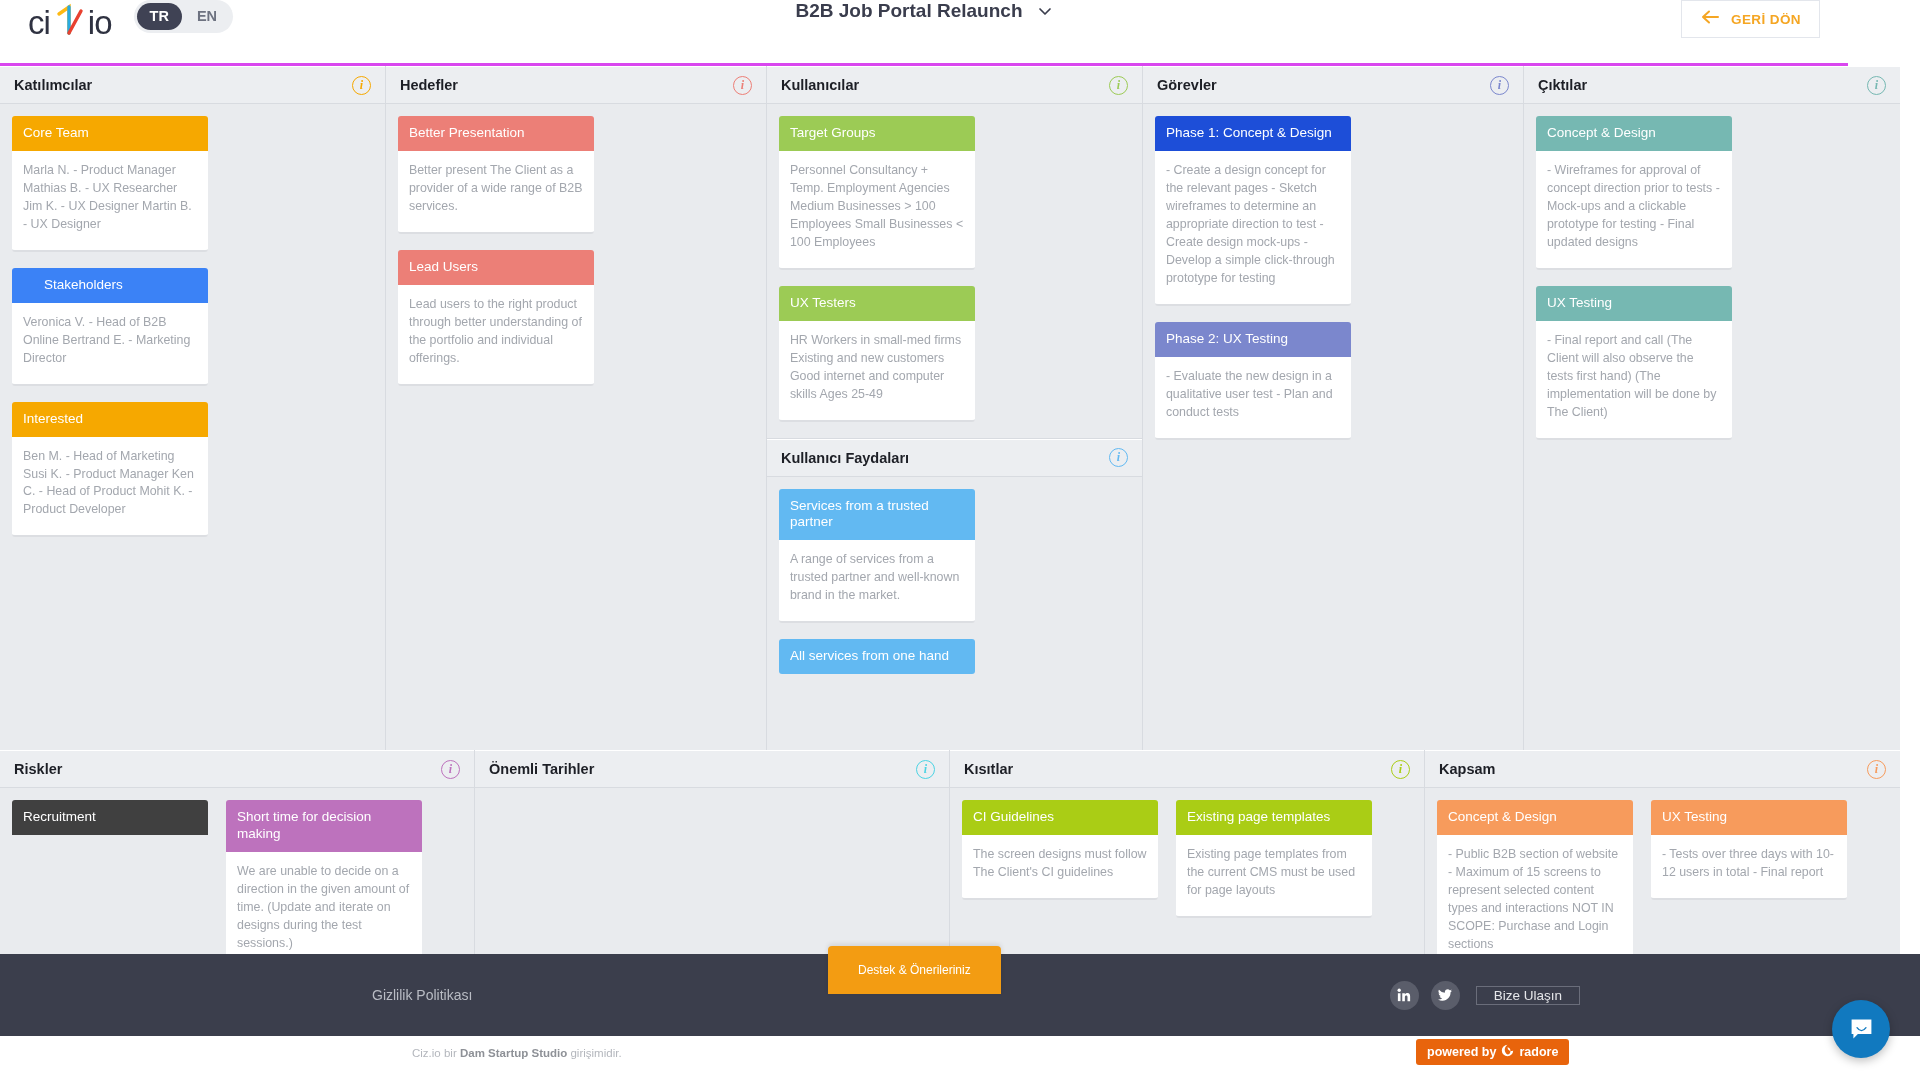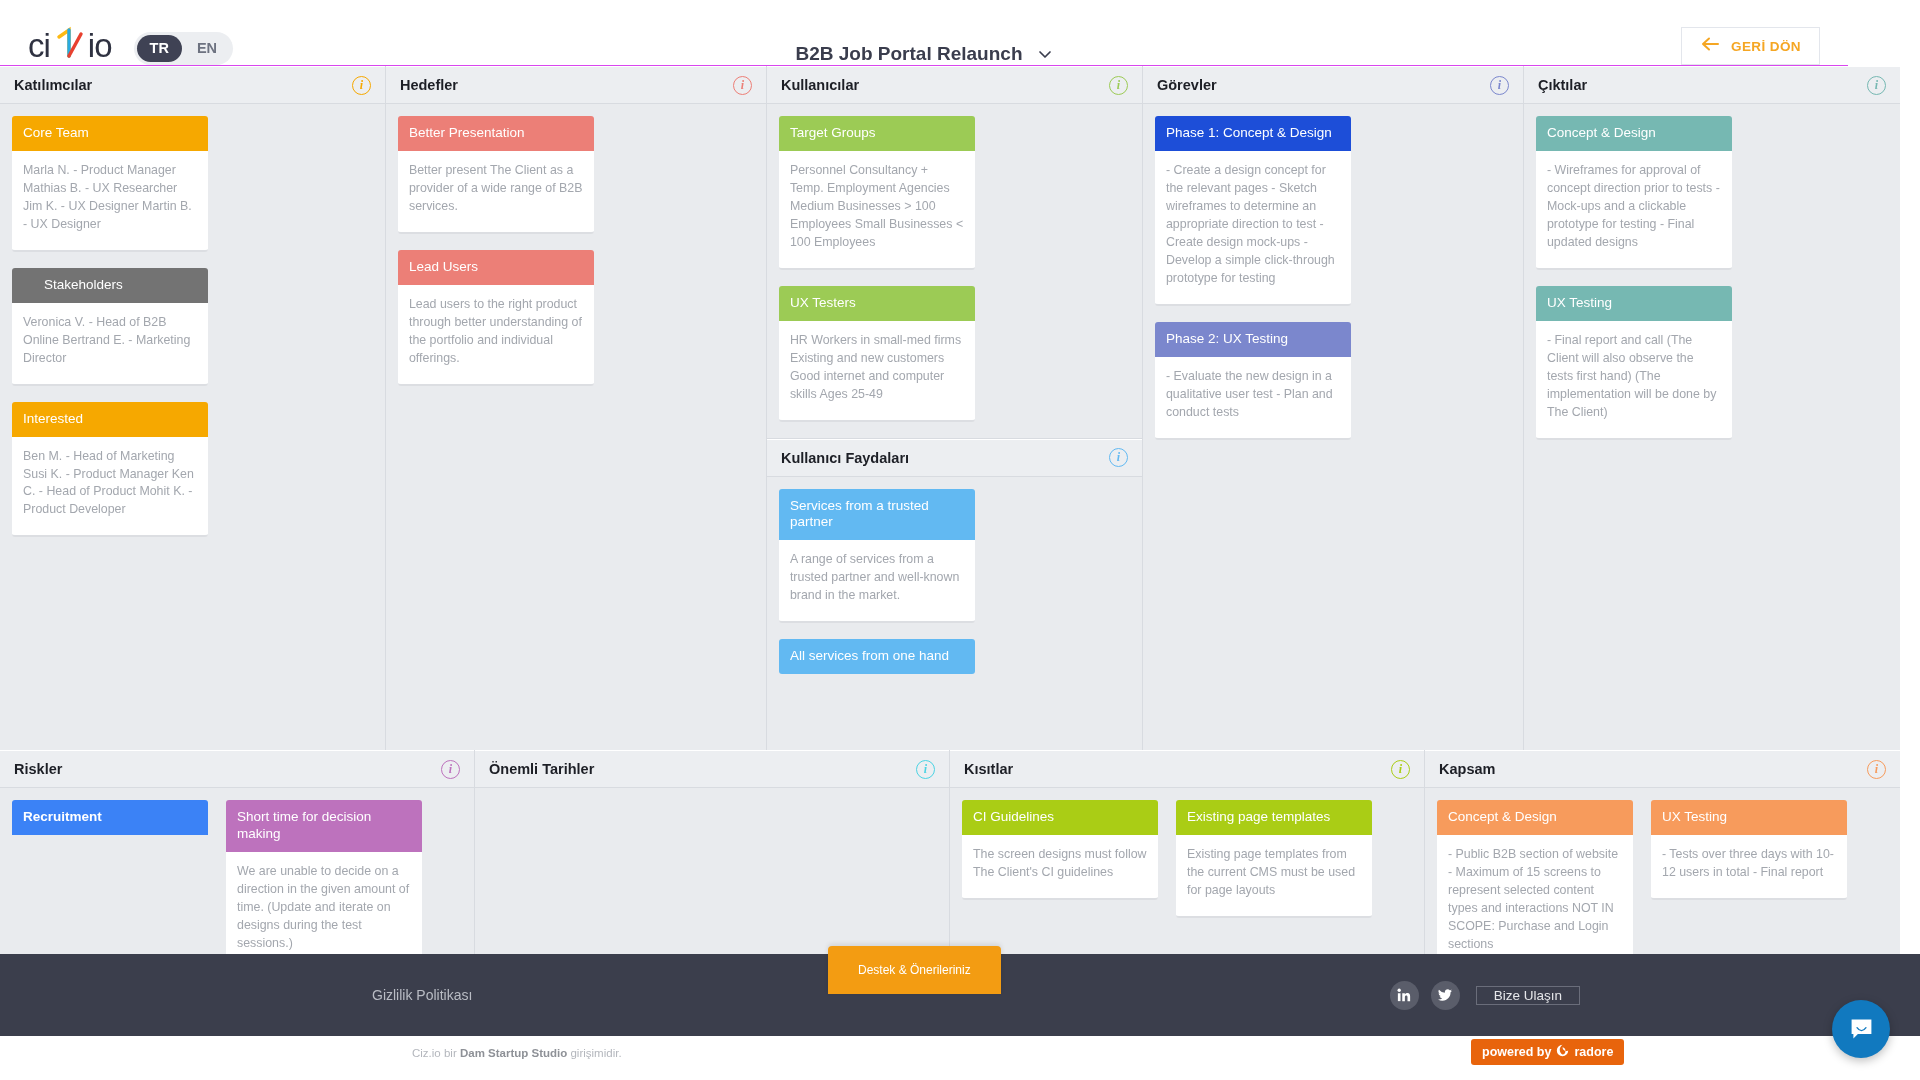--- a/index.html
+++ b/index.html
@@ -7,23 +7,23 @@
     width: 1920px; height: 1080px;
     font-family: "Liberation Sans", sans-serif;
     background: #ffffff;
     overflow: hidden;
   }
 
   
   .topbar {
     height: 66px; width: 1848px;
     background: #ffffff;
-    display: flex; align-items: flex-end;
+    display: flex; align-items: flex-start;
     position: relative;
-    border-bottom: 1px solid #d946ef;
+    border-bottom: 3px solid #d946ef;
   }
   .logo-wrap { display: flex; align-items: center; margin-left: 28px; }
   .logo { display: flex; align-items: baseline; font-size: 33px; font-weight: 400; color: #2f3241; letter-spacing: -1px; }
   .logo .mark { width: 36px; height: 34px; position: relative; display: inline-block; margin: 0 1px; transform: translateY(3px); }
   .lang-toggle {
     margin-left: 22px;
     background: #eceef1; border-radius: 20px;
     height: 33px; display: flex; align-items: center;
     padding: 3px; gap: 2px;
   }
@@ -117,21 +117,21 @@
     position: absolute; left: 828px; top: -8px;
     background: #f39c12; color: #ffffff;
     font-size: 12px; padding: 17px 30px;
     border-radius: 4px 4px 0 0; cursor: pointer;
     box-shadow: 0 -2px 5px rgba(0,0,0,.10);
   }
   .bottombar { height: 44px; width: 1920px; background: #ffffff; position: relative; }
   .bb-text { position: absolute; left: 412px; top: 11px; font-size: 11.5px; color: #b4b7bd; }
   .bb-text b { color: #8e9197; font-weight: bold; }
   .radore {
-    position: absolute; left: 1471px; top: 3px;
+    position: absolute; left: 1416px; top: 3px;
     background: #e8640c; color: #fff; font-size: 12.5px; font-weight: bold;
     padding: 5px 11px; border-radius: 3px; display: flex; align-items: center; gap: 5px;
     cursor: pointer;
   }
   .intercom {
     position: absolute; right: 30px; bottom: 22px;
     width: 58px; height: 58px; border-radius: 50%; background: #1179bf;
     display: flex; align-items: center; justify-content: center;
     cursor: pointer; box-shadow: 0 3px 10px rgba(0,0,0,.25);
   }
@@ -185,21 +185,21 @@
           <div class="panel-head">
             <span class="panel-title">Katılımcılar</span>
             <span class="info-icon" style="color: rgb(246, 168, 0);">i</span>
           </div>
           <div class="panel-body">
             <div class="card has-body">
               <div class="card-head" style="background: rgb(246, 168, 0);">Core Team</div>
               <div class="card-body">Marla N. - Product Manager Mathias B. - UX Researcher Jim K. - UX Designer Martin B. - UX Designer</div>
             </div>
             <div class="card has-body">
-              <div class="card-head" style="background: #737373; padding-left: 32px;">Stakeholders</div>
+              <div class="card-head" style="background: #3b82f6; padding-left: 32px;">Stakeholders</div>
               <div class="card-body">Veronica V. - Head of B2B Online Bertrand E. - Marketing Director</div>
             </div>
             <div class="card has-body">
               <div class="card-head" style="background: rgb(246, 168, 0);">Interested</div>
               <div class="card-body">Ben M. - Head of Marketing Susi K. - Product Manager Ken C. - Head of Product Mohit K. - Product Developer</div>
             </div>
           </div>
         </div>
       </div>
     <div class="col" style="width:385px" id="c1">
@@ -292,21 +292,21 @@
   </div>
   <div class="row-bottom">
     <div class="col" style="width:480px" id="c5">
         <div class="panel" style="flex: 1 1 0%;">
           <div class="panel-head">
             <span class="panel-title">Riskler</span>
             <span class="info-icon" style="color: rgb(189, 114, 189);">i</span>
           </div>
           <div class="panel-body">
             <div class="card has-body">
-              <div class="card-head" style="background: #3b82f6; font-weight: bold;">Recruitment</div>
+              <div class="card-head" style="background: #404040;">Recruitment</div>
             </div>
             <div class="card has-body">
               <div class="card-head" style="background: rgb(189, 114, 189);">Short time for decision making</div>
               <div class="card-body">We are unable to decide on a direction in the given amount of time. (Update and iterate on designs during the test sessions.)</div>
             </div>
           </div>
         </div>
       </div>
     <div class="col" style="width:480px" id="c6">
         <div class="panel" style="flex: 1 1 0%;">

